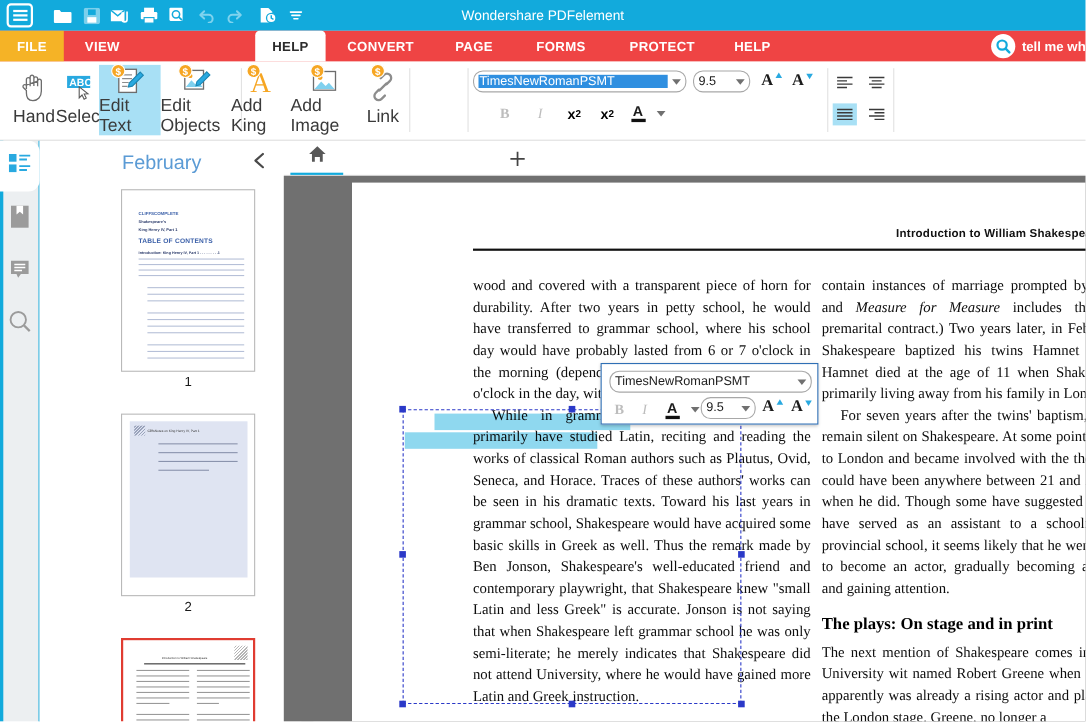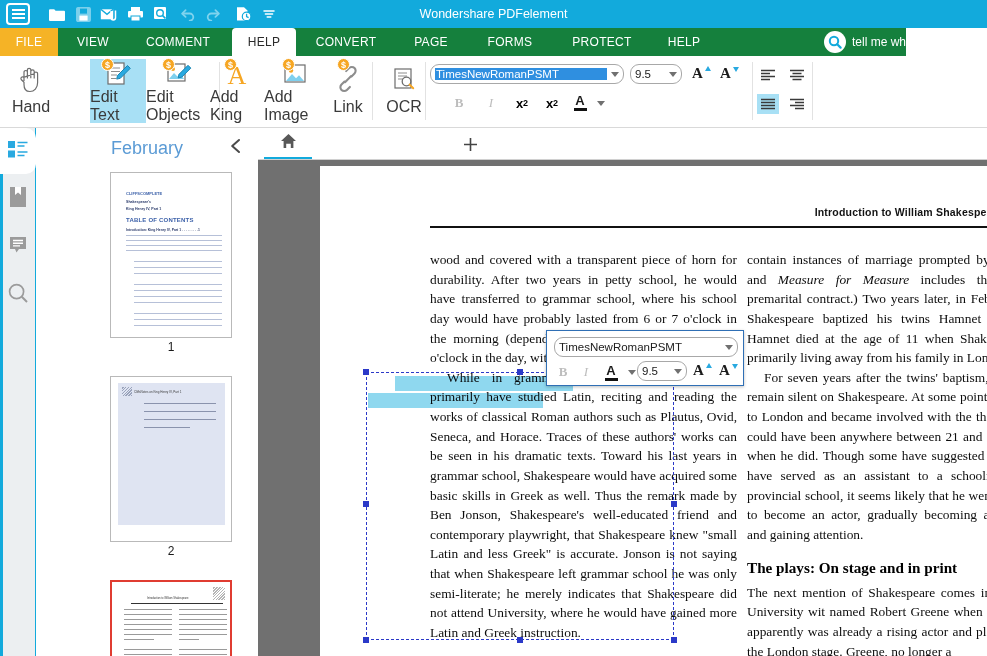--- a/index.html
+++ b/index.html
@@ -48,22 +48,23 @@
     padding-left: 4px;
   }
   .tellme-circle {
     width: 22px; height: 22px; border-radius: 50%;
     background: #ffffff; display:flex; align-items:center; justify-content:center;
   }
   .tellme-text { color: #ffffff; font-size: 12px; white-space: nowrap; }
 
   
   .menubar {
-    position: absolute; left: 0; top: 28px; width: 906px; height: 28px;
-    background: #15803d;
+    position: absolute; left: 0; top: 28px; width: 987px; height: 28px;
+    background: #ef4444;
+    font-weight: bold;
   }
   .menu-tab {
     position: absolute; top: 0; height: 28px; line-height: 28px;
     color: #ffffff; font-size: 12px; text-align: center; cursor: pointer;
     letter-spacing: 0.3px;
   }
   .menu-tab.file { background: #f5b326; color:#ffffff; }
   .menu-tab.active {
     background: #ffffff; color: #2b2b2b;
     border-top-left-radius: 4px; border-top-right-radius: 4px;
@@ -311,21 +312,20 @@
         <svg width="12" height="10" viewBox="0 0 12 10">
             <path d="M1 2h10M2.4 5h7.2M4.2 8h3.6" stroke="#fff" stroke-width="1.5" stroke-linecap="round"></path>
           </svg>
       </div>
     </div>
   </div>
 
   <div class="menubar">
     <div class="menu-tab file" style="left:0px;width:58px">FILE</div>
     <div class="menu-tab" style="left:58px;width:70px">VIEW</div>
-    <div class="menu-tab" style="left:128px;width:100px">COMMENT</div>
     <div class="menu-tab active" style="left:232px;width:64px">HELP</div>
     <div class="menu-tab" style="left:300px;width:92px">CONVERT</div>
     <div class="menu-tab" style="left:398px;width:66px">PAGE</div>
     <div class="menu-tab" style="left:473px;width:74px">FORMS</div>
     <div class="menu-tab" style="left:560px;width:84px">PROTECT</div>
     <div class="menu-tab" style="left:653px;width:62px">HELP</div>
 
     <div class="tellme" style="right:0;top:2px;">
       <div class="tellme-circle">
         <svg width="14" height="14" viewBox="0 0 14 14">
@@ -341,20 +341,30 @@
 
     <div class="rb-item" style="left:2px">
       <div class="rb-ic">
         <svg width="28" height="30" viewBox="0 0 28 30">
             <path d="M7 17V8.2a1.7 1.7 0 113.4 0v6.3m0-6.3V6a1.7 1.7 0 113.4 0v8.2m0-6.6a1.7 1.7 0 113.4 0v6.8m0-4.7a1.7 1.7 0 113.4 0v9.1c0 5.2-3.3 8.7-7.7 8.7S7 24.6 7 20.6v-2.4l-2.6-2.5a1.6 1.6 0 112.3-2.3z" fill="#fff" stroke="#6d6d6d" stroke-width="1.2" stroke-linejoin="round"></path>
           </svg>
       </div>
       <div class="rb-lbl">Hand</div>
     </div>
 
+    <div class="rb-item" style="left:44px">
+      <div class="rb-ic">
+        <svg width="30" height="30" viewBox="0 0 30 30">
+          <rect x="3" y="5" width="21" height="11" fill="#29a9e0"></rect>
+          <text x="5" y="14" font-family="Liberation Sans" font-size="9.5" font-weight="bold" fill="#ffffff">ABC</text>
+          <path d="M14 15l0 10 2.6-2.6 1.9 3.8 1.9-1-1.9-3.7 3.5-.3z" fill="#fff" stroke="#5a5a5a" stroke-width="1"></path>
+        </svg>
+      </div>
+      <div class="rb-lbl">Select</div>
+    </div>
 
     <div class="rb-item sel" style="left:90px;width:56px">
       <div class="rb-ic">
         <svg width="30" height="30" viewBox="0 0 30 30">
           <rect x="5" y="4" width="16" height="21" fill="#fff" stroke="#6d6d6d" stroke-width="1.2"></rect>
           <path d="M8 9h9M8 12.5h9M8 16h6M8 19.5h5" stroke="#8d8d8d" stroke-width="1.1"></path>
           <path d="M24.5 6.5l2.8 2.8-10 10-3.6.8.8-3.6z" fill="#29a9e0" stroke="#1b86b3" stroke-width="1"></path>
         </svg>
         <span class="badge">$</span>
       </div>
@@ -407,31 +417,20 @@
             <path d="M12 18.2l6.2-6.2"></path>
           </g>
         </svg>
         <span class="badge" style="left:4px">$</span>
       </div>
       <div class="rb-lbl">Link</div>
     </div>
 
     <div class="rb-divider" style="left:372px"></div>
 
-    <div class="rb-item" style="left:378px;width:52px">
-      <div class="rb-ic">
-        <svg width="30" height="30" viewBox="0 0 30 30">
-          <rect x="6" y="5" width="16" height="19" fill="#fff" stroke="#6d6d6d" stroke-width="1.2"></rect>
-          <path d="M9 9h9M9 12h9M9 15h6" stroke="#8d8d8d" stroke-width="1.1"></path>
-          <circle cx="17.5" cy="17.5" r="4.3" fill="#fff" stroke="#6d6d6d" stroke-width="1.3"></circle>
-          <path d="M20.6 20.6l3.6 3.6" stroke="#f6a623" stroke-width="2" stroke-linecap="round"></path>
-        </svg>
-      </div>
-      <div class="rb-lbl">OCR</div>
-    </div>
 
     <div class="rb-divider" style="left:425px"></div>
 
     <div class="fontbox" style="left:430px;top:8px;width:194px;">
       <span class="val sel">TimesNewRomanPSMT</span>
       <span class="caret"></span>
     </div>
     <div class="fontbox" style="left:630px;top:8px;width:52px;">
       <span class="val">9.5</span>
       <span class="caret"></span>

